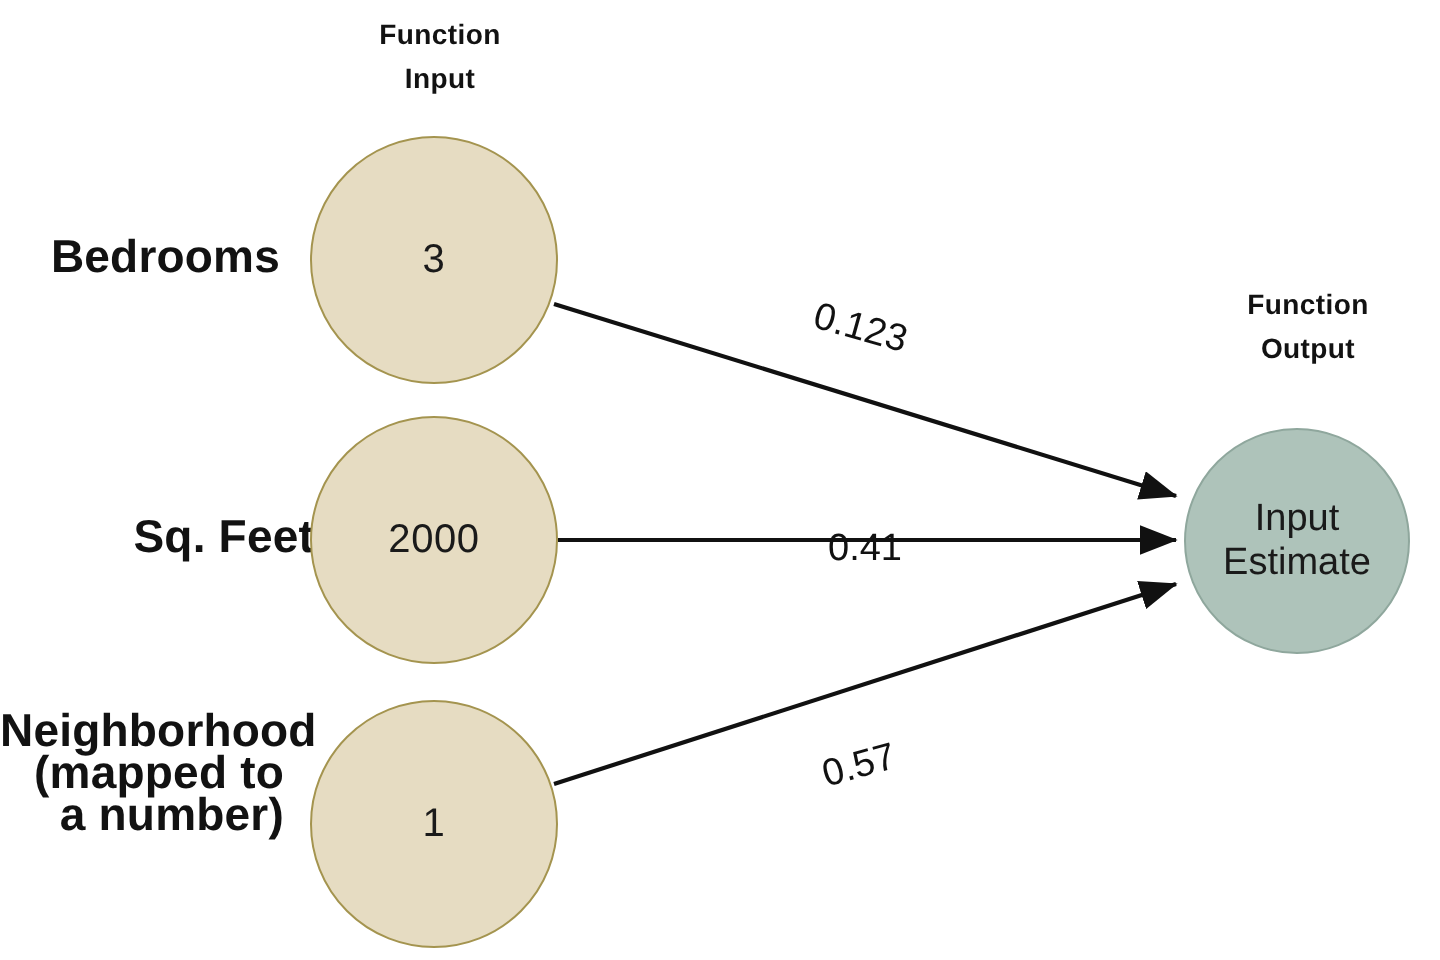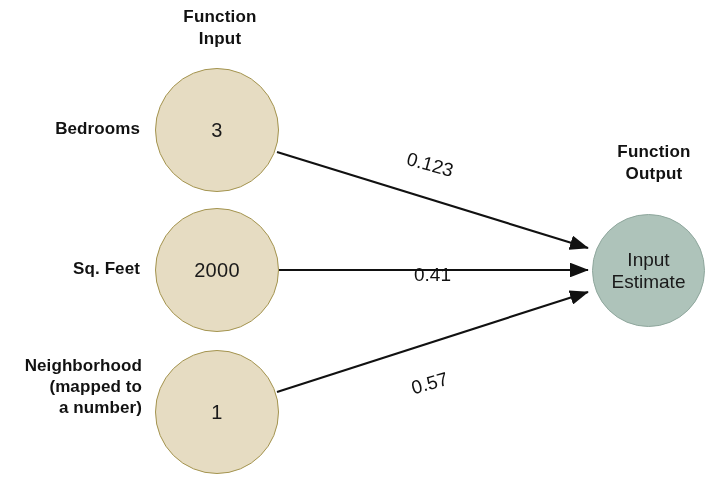--- a/index.html
+++ b/index.html
@@ -22,43 +22,43 @@
     width: 720px;
     height: 480px;
   }
 
   
   .heading {
     position: absolute;
     text-align: center;
     font-family: "Liberation Sans", sans-serif;
     font-weight: 700;
-    font-size: 17px;
+    font-size: 14px;
     line-height: 22px;
     letter-spacing: 0.2px;
     color: #121212;
     white-space: pre-line;
   }
   #heading-input  { left: 150px; top: 6px;   width: 140px; }
   #heading-output { left: 588px; top: 141px; width: 132px; }
 
   
   .feature-label {
     position: absolute;
     text-align: right;
     font-family: "Liberation Sans", sans-serif;
     font-weight: 700;
-    font-size: 17px;
+    font-size: 23px;
     line-height: 21px;
     letter-spacing: 0.1px;
     color: #121212;
     white-space: pre-line;
   }
   #label-bedrooms     { left: 0px;  top: 118px; width: 140px; }
-  #label-sqfeet       { left: 0px;  top: 258px; width: 140px; }
+  #label-sqfeet       { left: 0px;  top: 258px; width: 140px; padding-left: 17px; }
   #label-neighborhood { left: 0px;  top: 355px; width: 142px; }
 
   
   .node {
     position: absolute;
     border-radius: 50%;
     box-sizing: border-box;
     display: flex;
     align-items: center;
     justify-content: center;

